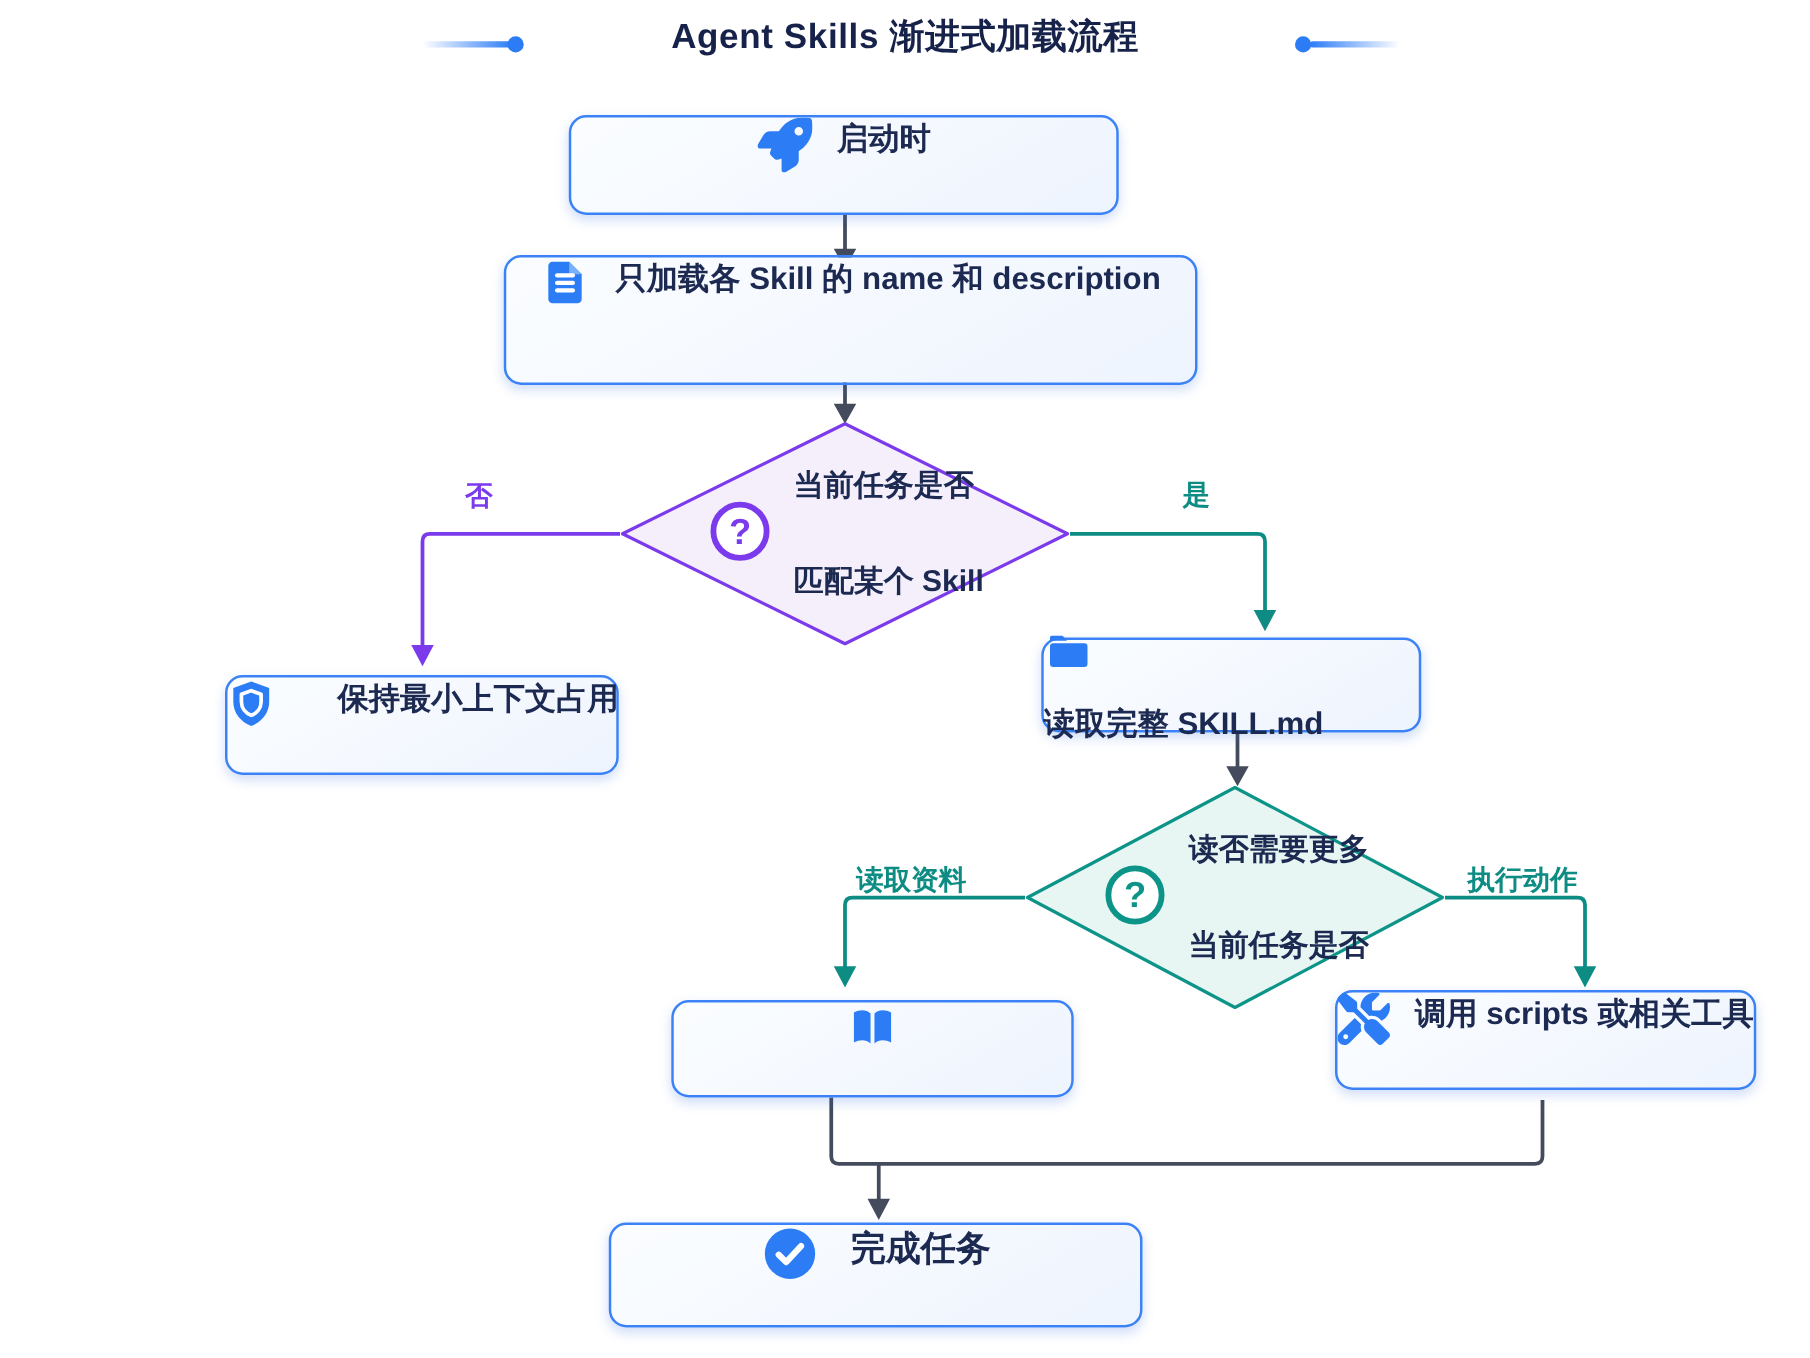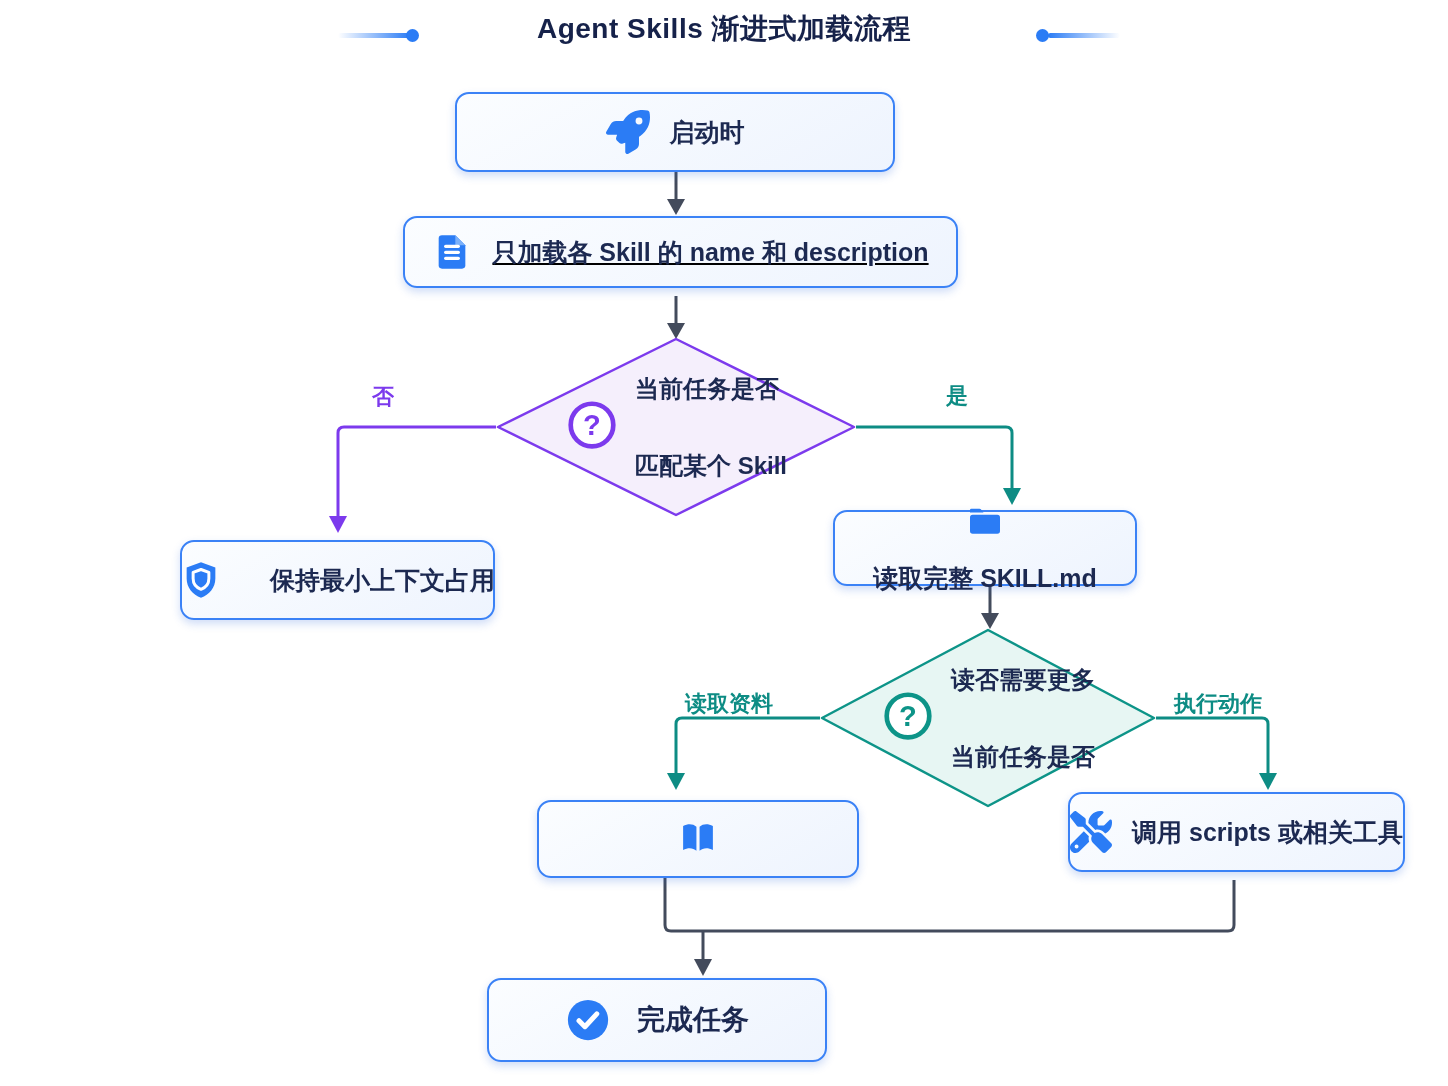--- a/index.html
+++ b/index.html
@@ -14,21 +14,21 @@
   .deco-line{position:absolute;top:33px;width:72px;height:5px;border-radius:3px;}
   .deco-line.left{left:338px;background:linear-gradient(90deg,rgba(43,124,245,0),#2b7cf5);}
   .deco-line.right{left:1048px;background:linear-gradient(90deg,#2b7cf5,rgba(43,124,245,0));}
   .deco-dot{position:absolute;top:29px;width:13px;height:13px;border-radius:50%;background:#2b7cf5;}
   .deco-dot.left{left:406px;}
   .deco-dot.right{left:1036px;}
 
   svg.layer{position:absolute;left:0;top:0;}
 
   .node{
-    position:absolute;display:flex;align-items:center;justify-content:center;gap:20px;
+    position:absolute;display:flex;align-items:flex-start;justify-content:center;gap:20px;
     background:linear-gradient(150deg,#fbfdff 0%,#eef4fe 100%);
     border:2px solid #3b82f6;border-radius:14px;
     box-shadow:0 4px 9px rgba(43,100,220,.22);
     box-sizing:border-box;
   }
   .node-label{font-size:25px;font-weight:700;color:#1c2951;white-space:nowrap;}
   .node .ic{flex:0 0 auto;display:flex;align-items:center;}
 
   .diamond{position:absolute;}
   .diamond-content{
@@ -98,21 +98,21 @@
 
   <div class="node" style="left:455px;top:92px;width:440px;height:80px;">
     <span class="ic">
       <svg width="44" height="44" viewBox="0 0 512 512">
           <path fill="#2b7cf5" d="M156.6 384.9L125.7 353.9c-8.5-8.5-11.5-20.8-7.7-32.2c3-8.9 7-20.5 11.8-33.8L24 288c-8.6 0-16.6-4.6-20.9-12.1s-4.2-16.7 .2-24.1l52.5-88.5c13-21.9 36.5-35.3 61.9-35.3l82.3 0c2.4-4 4.8-7.7 7.2-11.3C289.1-4.1 411.1-8.1 483.9 5.3c11.6 2.1 20.6 11.2 22.8 22.8c13.4 72.9 9.3 194.8-111.4 276.7c-3.5 2.4-7.3 4.8-11.3 7.2v82.3c0 25.4-13.4 49-35.3 61.9l-88.5 52.5c-7.4 4.4-16.6 4.5-24.1 .2s-12.1-12.2-12.1-20.9l0-107.2c-14.1 4.9-26.4 8.9-35.7 11.9c-11.2 3.6-23.4 .5-31.8-7.8zM384 168a40 40 0 1 0 0-80 40 40 0 1 0 0 80z"></path>
         </svg>
     </span>
     <span class="node-label">启动时</span>
   </div>
 
-  <div class="node" style="left:403px;top:216px;width:555px;height:72px;text-decoration:underline;">
+  <div class="node" style="left:403px;top:204px;width:555px;height:104px;">
     <span class="ic">
       <svg width="40" height="40" viewBox="0 0 24 24">
         <path fill="#2b7cf5" d="M6 2h8l6 6v12a2 2 0 0 1-2 2H6a2 2 0 0 1-2-2V4a2 2 0 0 1 2-2z"></path>
         <path fill="#7ab0fa" d="M14 2l6 6h-6z"></path>
         <rect x="7.2" y="7.6" width="9.6" height="2" rx="1" fill="#fff"></rect>
         <rect x="7.2" y="11.2" width="9.6" height="2" rx="1" fill="#fff"></rect>
         <rect x="7.2" y="14.8" width="9.6" height="2" rx="1" fill="#fff"></rect>
       </svg>
     </span>
     <span class="node-label">只加载各 Skill 的 name 和 description</span>
@@ -191,21 +191,21 @@
 
   <div class="node" style="left:1068px;top:792px;width:337px;height:80px;">
     <span class="ic">
       <svg width="42" height="42" viewBox="0 0 512 512">
           <path fill="#2b7cf5" d="M78.6 5C69.1-2.4 55.6-1.5 47 7L7 47c-8.5 8.5-9.4 22-2.1 31.6l80 104c4.5 5.9 11.6 9.4 19 9.4h54.1l109 109c-14.7 29-10 65.4 14.3 89.6l112 112c12.5 12.5 32.8 12.5 45.3 0l64-64c12.5-12.5 12.5-32.8 0-45.3l-112-112c-24.2-24.2-60.6-29-89.6-14.3l-109-109V104c0-7.5-3.5-14.5-9.4-19L78.6 5zM19.9 396.1C7.2 408.8 0 426.1 0 444.1C0 481.6 30.4 512 67.9 512c18 0 35.3-7.2 48-19.9L233.7 374.3c-7.8-20.9-9-43.6-3.6-65.1l-61.7-61.7L19.9 396.1zM512 144c0-10.5-1.1-20.7-3.2-30.5c-2.4-11.2-16.1-14.1-24.2-6l-63.9 63.9c-3 3-7.1 4.7-11.3 4.7H352c-8.8 0-16-7.2-16-16V102.6c0-4.2 1.7-8.3 4.7-11.3l63.9-63.9c8.1-8.1 5.2-21.8-6-24.2C388.7 1.1 378.5 0 368 0C288.5 0 224 64.5 224 144l0 .8 85.3 85.3c36-9.1 75.8 .5 104 28.7L429 274.5c49-23 83-72.8 83-130.5zM56 432a24 24 0 1 1 48 0 24 24 0 1 1 -48 0z"></path>
         </svg>
     </span>
     <span class="node-label">调用 scripts 或相关工具</span>
   </div>
 
-  <div class="node" style="left:487px;top:978px;width:340px;height:84px;gap:26px;">
+  <div class="node" style="left:487px;top:978px;width:427px;height:84px;gap:26px;">
     <span class="ic">
       <svg width="46" height="46" viewBox="0 0 24 24">
         <circle cx="12" cy="12" r="10.5" fill="#2b7cf5"></circle>
         <path d="M7.3 12.4l3.1 3.1 6.2-6.7" fill="none" stroke="#ffffff" stroke-width="2.6" stroke-linecap="round" stroke-linejoin="round"></path>
       </svg>
     </span>
     <span class="node-label" style="font-size:28px;">完成任务</span>
   </div>
 
 </div>

